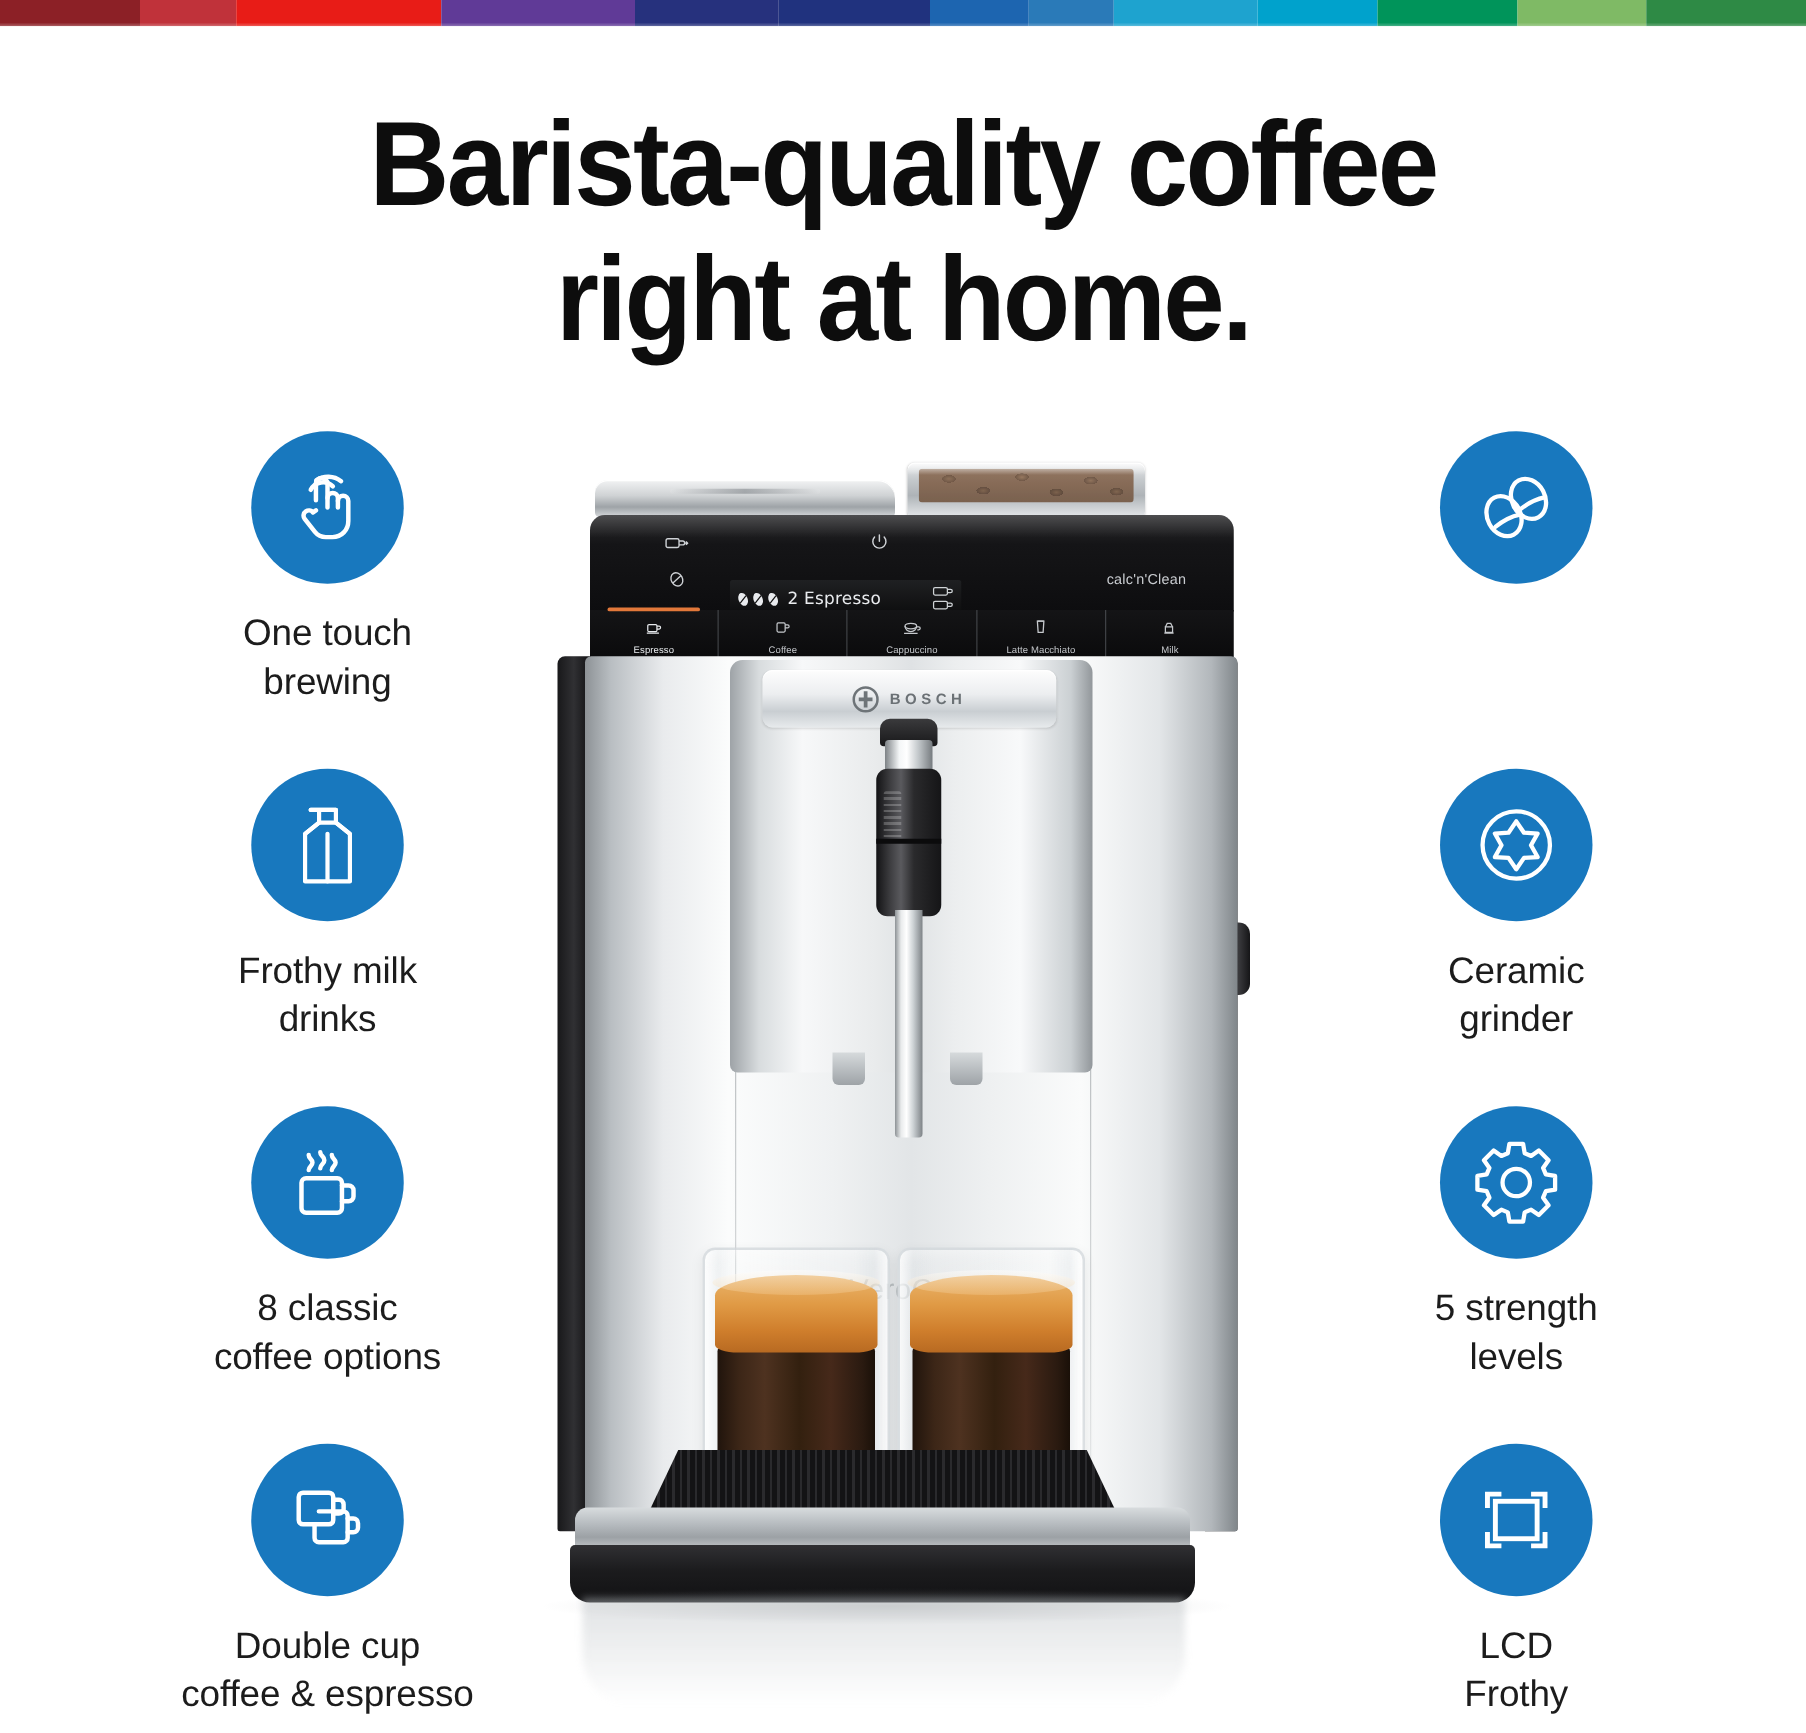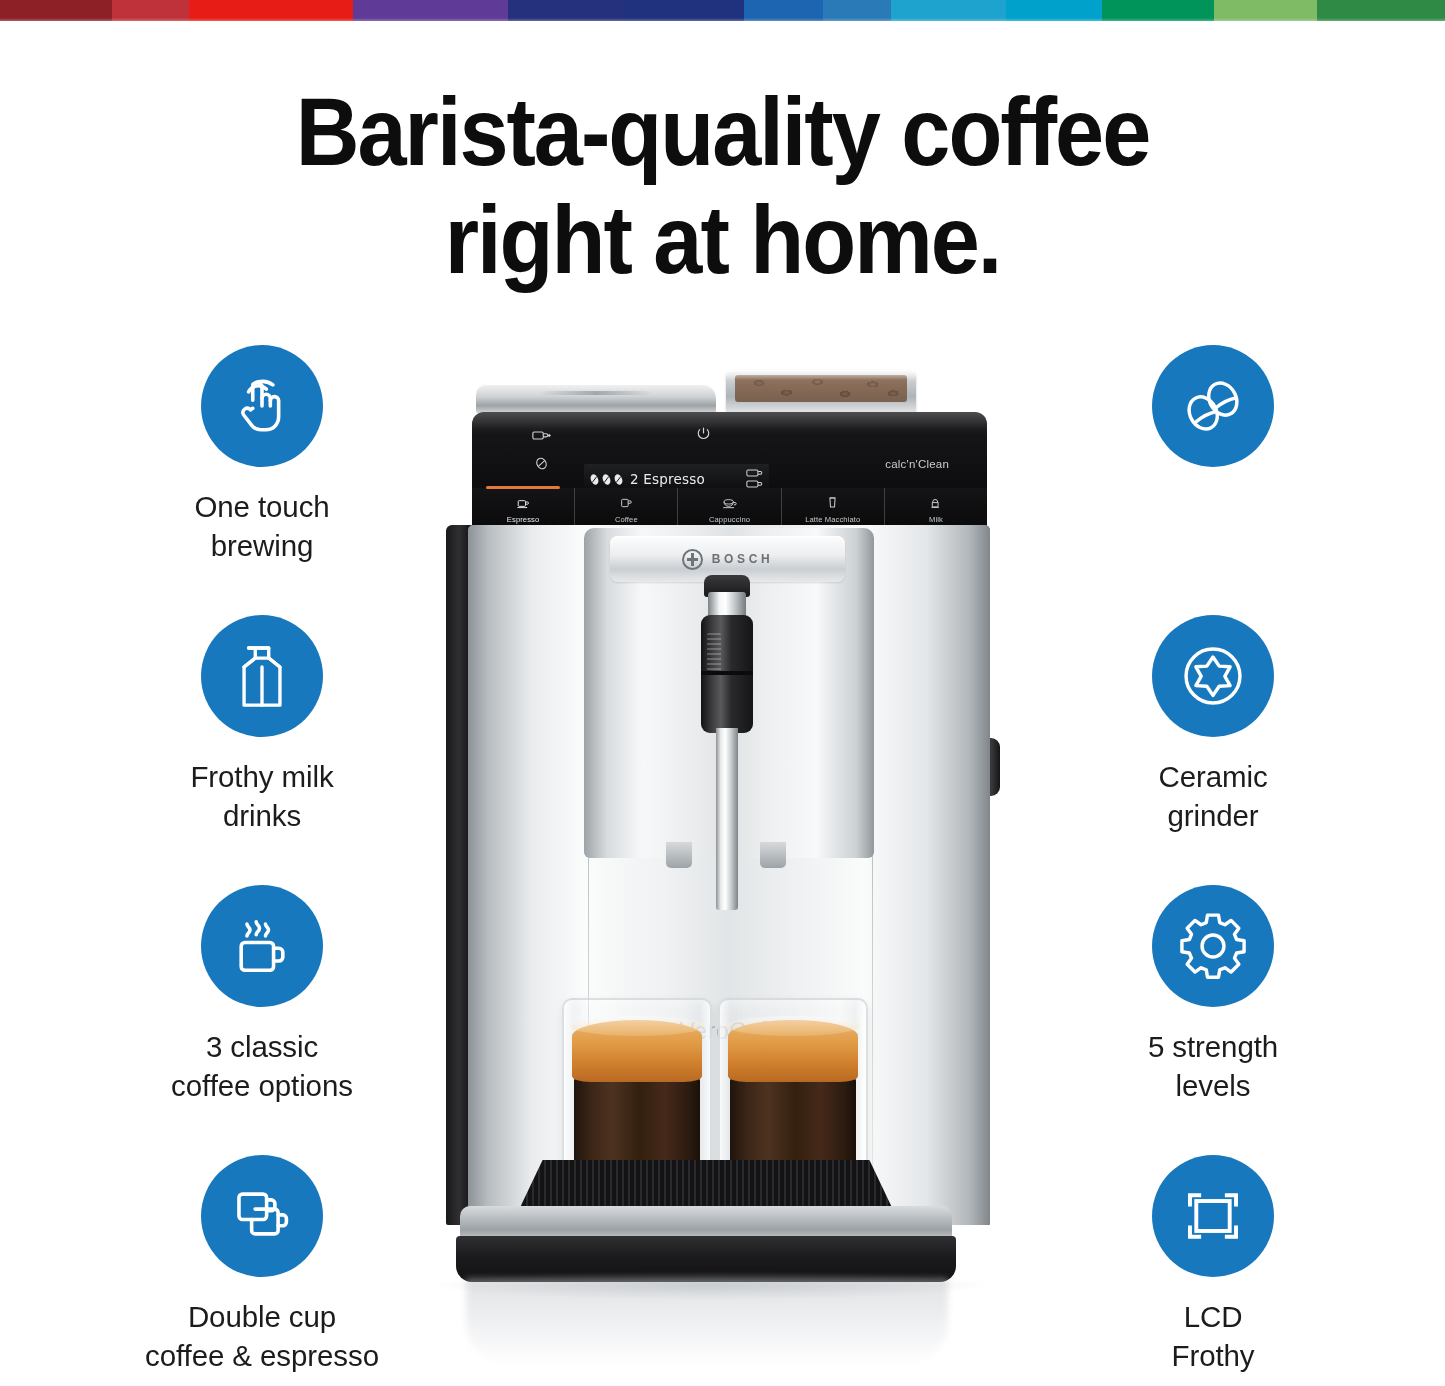--- a/index.html
+++ b/index.html
@@ -435,21 +435,21 @@
     <div class="feature">
       <div class="feature-icon" style="background:#1878be">
         <svg width="74" height="74" viewBox="0 0 64 64" fill="none" stroke="#ffffff" stroke-width="3.1" stroke-linecap="round" stroke-linejoin="round">
           <path d="M19 13c0 2.6 2.6 2.6 2.6 5.2S19 20.8 19 23.4"></path>
           <path d="M27 11c0 2.8 2.8 2.8 2.8 5.6S27 19.4 27 22.2"></path>
           <path d="M35 13c0 2.6 2.6 2.6 2.6 5.2S35 20.8 35 23.4"></path>
           <rect x="14" y="29" width="28" height="24" rx="3.2"></rect>
           <path d="M42 34h4.6a3.4 3.4 0 0 1 3.4 3.4v4.2A3.4 3.4 0 0 1 46.6 45H42"></path>
         </svg>
       </div>
-      <div class="feature-label">3 classic
+      <div class="feature-label">8 classic
 coffee options</div>
     </div>
 
     <div class="feature">
       <div class="feature-icon" style="background:#1878be">
         <svg width="76" height="74" viewBox="0 0 66 64" fill="none" stroke="#ffffff" stroke-width="3.1" stroke-linecap="round" stroke-linejoin="round">
           <rect x="13" y="13" width="24" height="22" rx="3"></rect>
           <path d="M37 18h4a3.2 3.2 0 0 1 3.2 3.2v3.1A3.2 3.2 0 0 1 41 27.5h-4"></path>
           <path d="M24 35v9.5a3 3 0 0 0 3 3h17a3 3 0 0 0 3-3V29a3 3 0 0 0-3-3H27"></path>
           <path d="M47 31h4a3.2 3.2 0 0 1 3.2 3.2v3.1A3.2 3.2 0 0 1 51 40.5h-4"></path>

